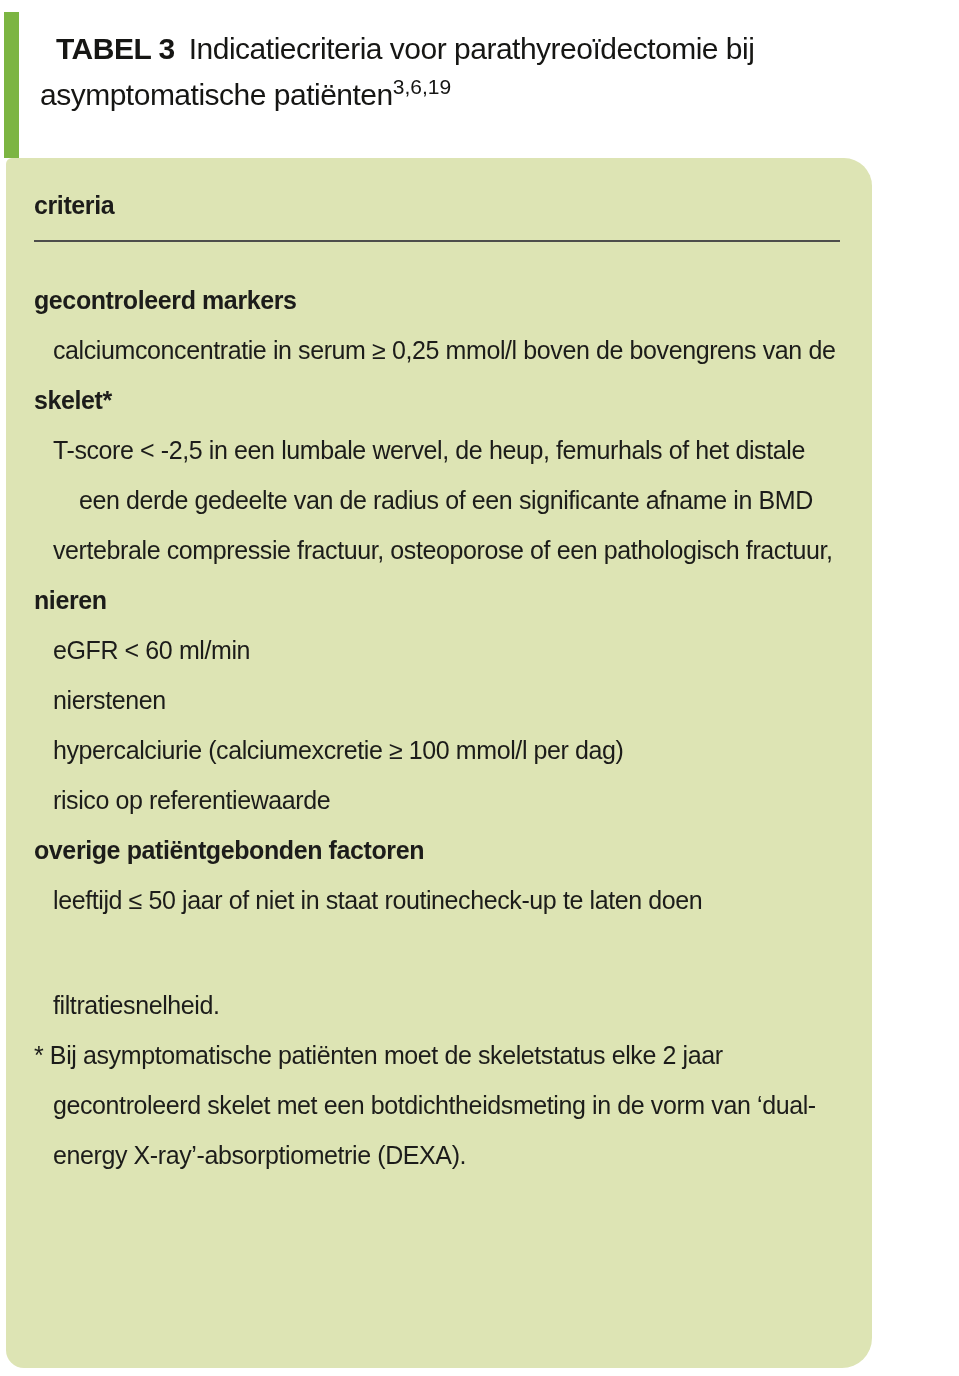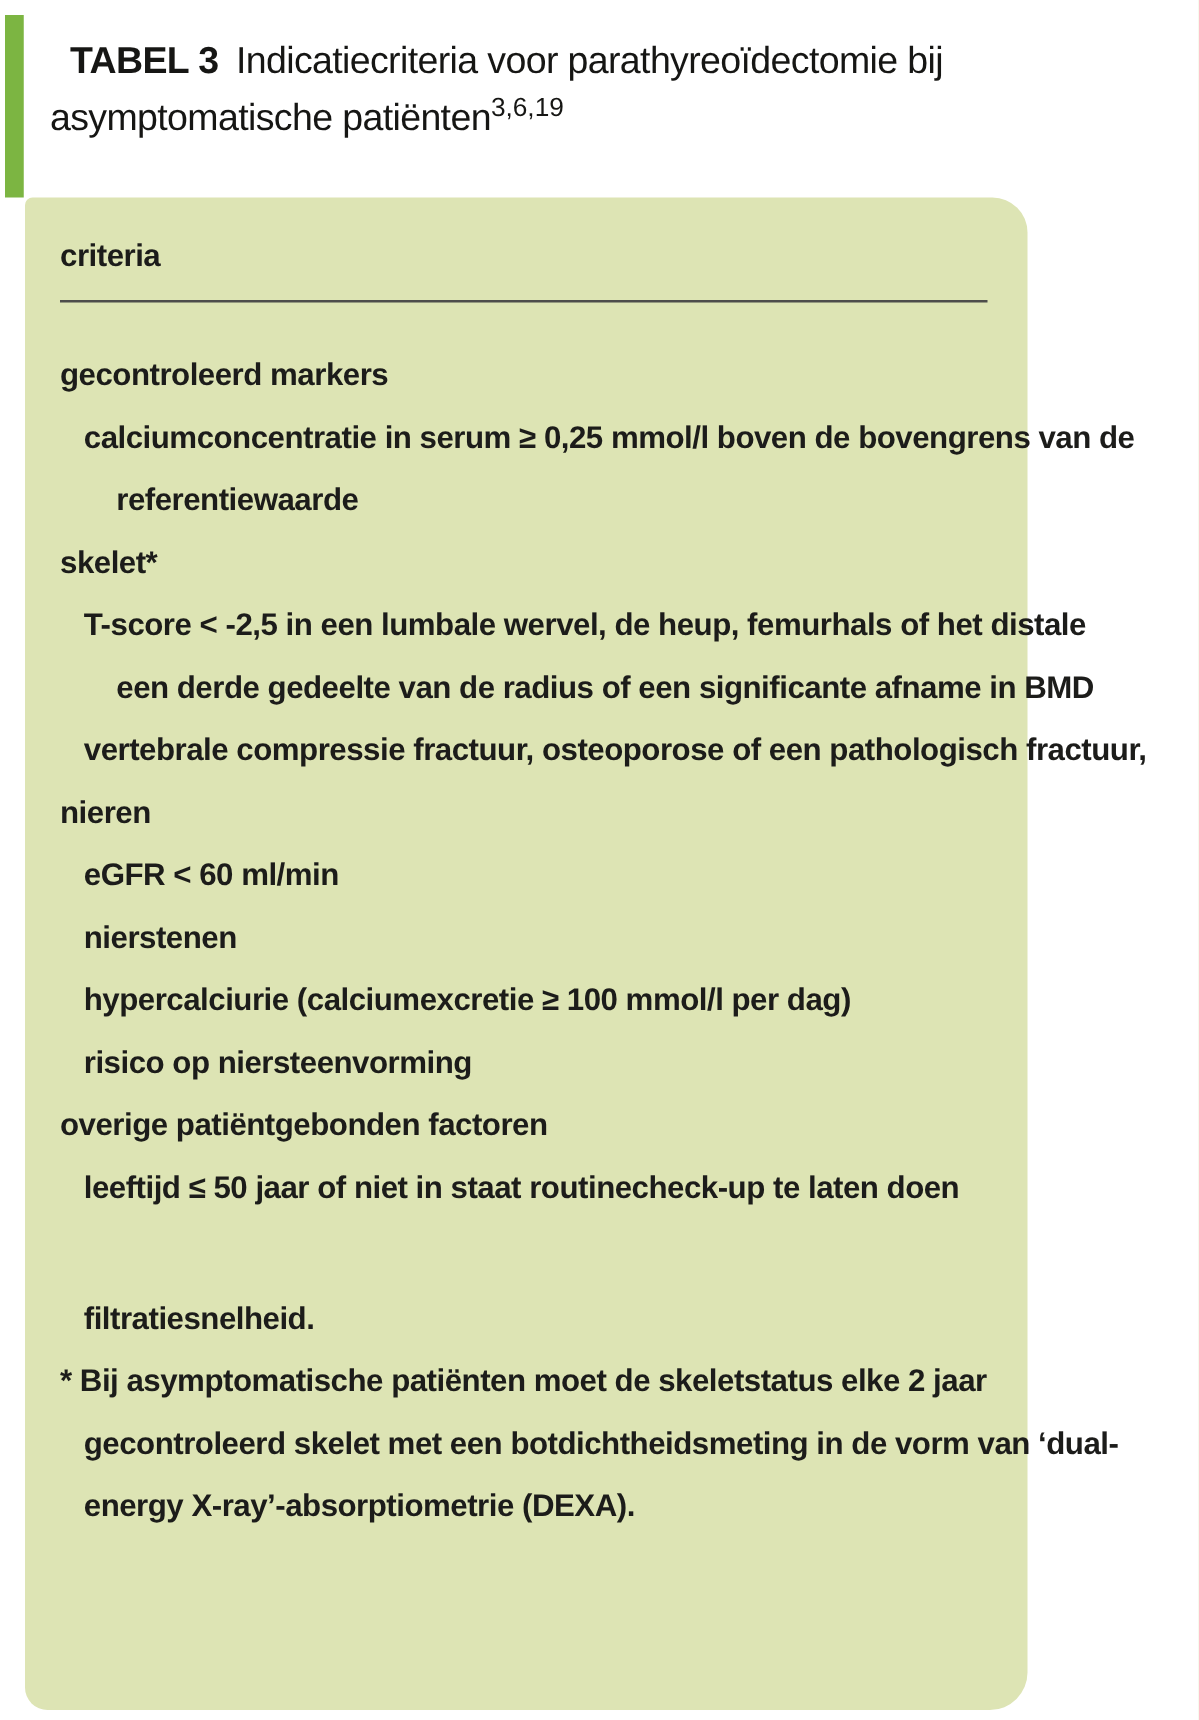--- a/index.html
+++ b/index.html
@@ -32,32 +32,32 @@
     margin-left: 16px;
   }
   .title-refs {
     font-size: 21px;
     position: relative;
     top: -11px;
     letter-spacing: 0;
   }
   .panel {
     position: absolute;
-    left: 20px; top: 158px;
-    width: 802px; height: 1210px;
+    left: 6px; top: 158px;
+    width: 866px; height: 1210px;
     background: #dde4b4;
     border-radius: 6px 28px 30px 18px;
     box-sizing: border-box;
     padding: 22px 18px 0 28px;
     font-size: 25px;
     line-height: 50px;
     letter-spacing: -0.4px;
     color: #1c1c1a;
   }
-  .row { white-space: nowrap; font-weight: bold; }
+  .row { white-space: nowrap; }
   .lvl-header { font-weight: 700; }
   .lvl-1 { padding-left: 19px; }   
   .lvl-2 { padding-left: 45px; }   
   .note  { padding-left: 0; }      
   .note-2 { padding-left: 19px; }  
   .divider {
     height: 2px;
     background: #4d4d4b;
     border: none;
     margin: 10px 14px 33px 0;
@@ -72,32 +72,31 @@
 <div class="title-block">
   <span class="title-label">TABEL 3</span><span>Indicatiecriteria voor parathyreoïdectomie bij asymptomatische patiënten</span><span class="title-refs">3,6,19</span>
 </div>
 
 <div class="panel">
   <div class="row lvl-header">criteria</div>
   <hr class="divider">
 
   <div class="row lvl-header">gecontroleerd markers</div>
   <div class="row lvl-1">calciumconcentratie in serum ≥ 0,25 mmol/l boven de bovengrens van de</div>
-  <div class="row lvl-2">referentiewaarde</div>
 
   <div class="row lvl-header">skelet*</div>
   <div class="row lvl-1">T-score &lt; -2,5 in een lumbale wervel, de heup, femurhals of het distale</div>
   <div class="row lvl-2">een derde gedeelte van de radius of een significante afname in BMD</div>
   <div class="row lvl-1">vertebrale compressie fractuur, osteoporose of een pathologisch fractuur,</div>
 
   <div class="row lvl-header">nieren</div>
   <div class="row lvl-1">eGFR &lt; 60 ml/min</div>
   <div class="row lvl-1">nierstenen</div>
   <div class="row lvl-1">hypercalciurie (calciumexcretie ≥ 100 mmol/l per dag)</div>
-  <div class="row lvl-1">risico op niersteenvorming</div>
+  <div class="row lvl-1">risico op referentiewaarde</div>
 
   <div class="row lvl-header">overige patiëntgebonden factoren</div>
   <div class="row lvl-1">leeftijd ≤ 50 jaar of niet in staat routinecheck-up te laten doen</div>
 
   <div class="spacer-gap"></div>
 
   <div class="row note-2">filtratiesnelheid.</div>
   <div class="row note">* Bij asymptomatische patiënten moet de skeletstatus elke 2 jaar</div>
   <div class="row note-2">gecontroleerd skelet met een botdichtheidsmeting in de vorm van ‘dual-</div>
   <div class="row note-2">energy X-ray’-absorptiometrie (DEXA).</div>

